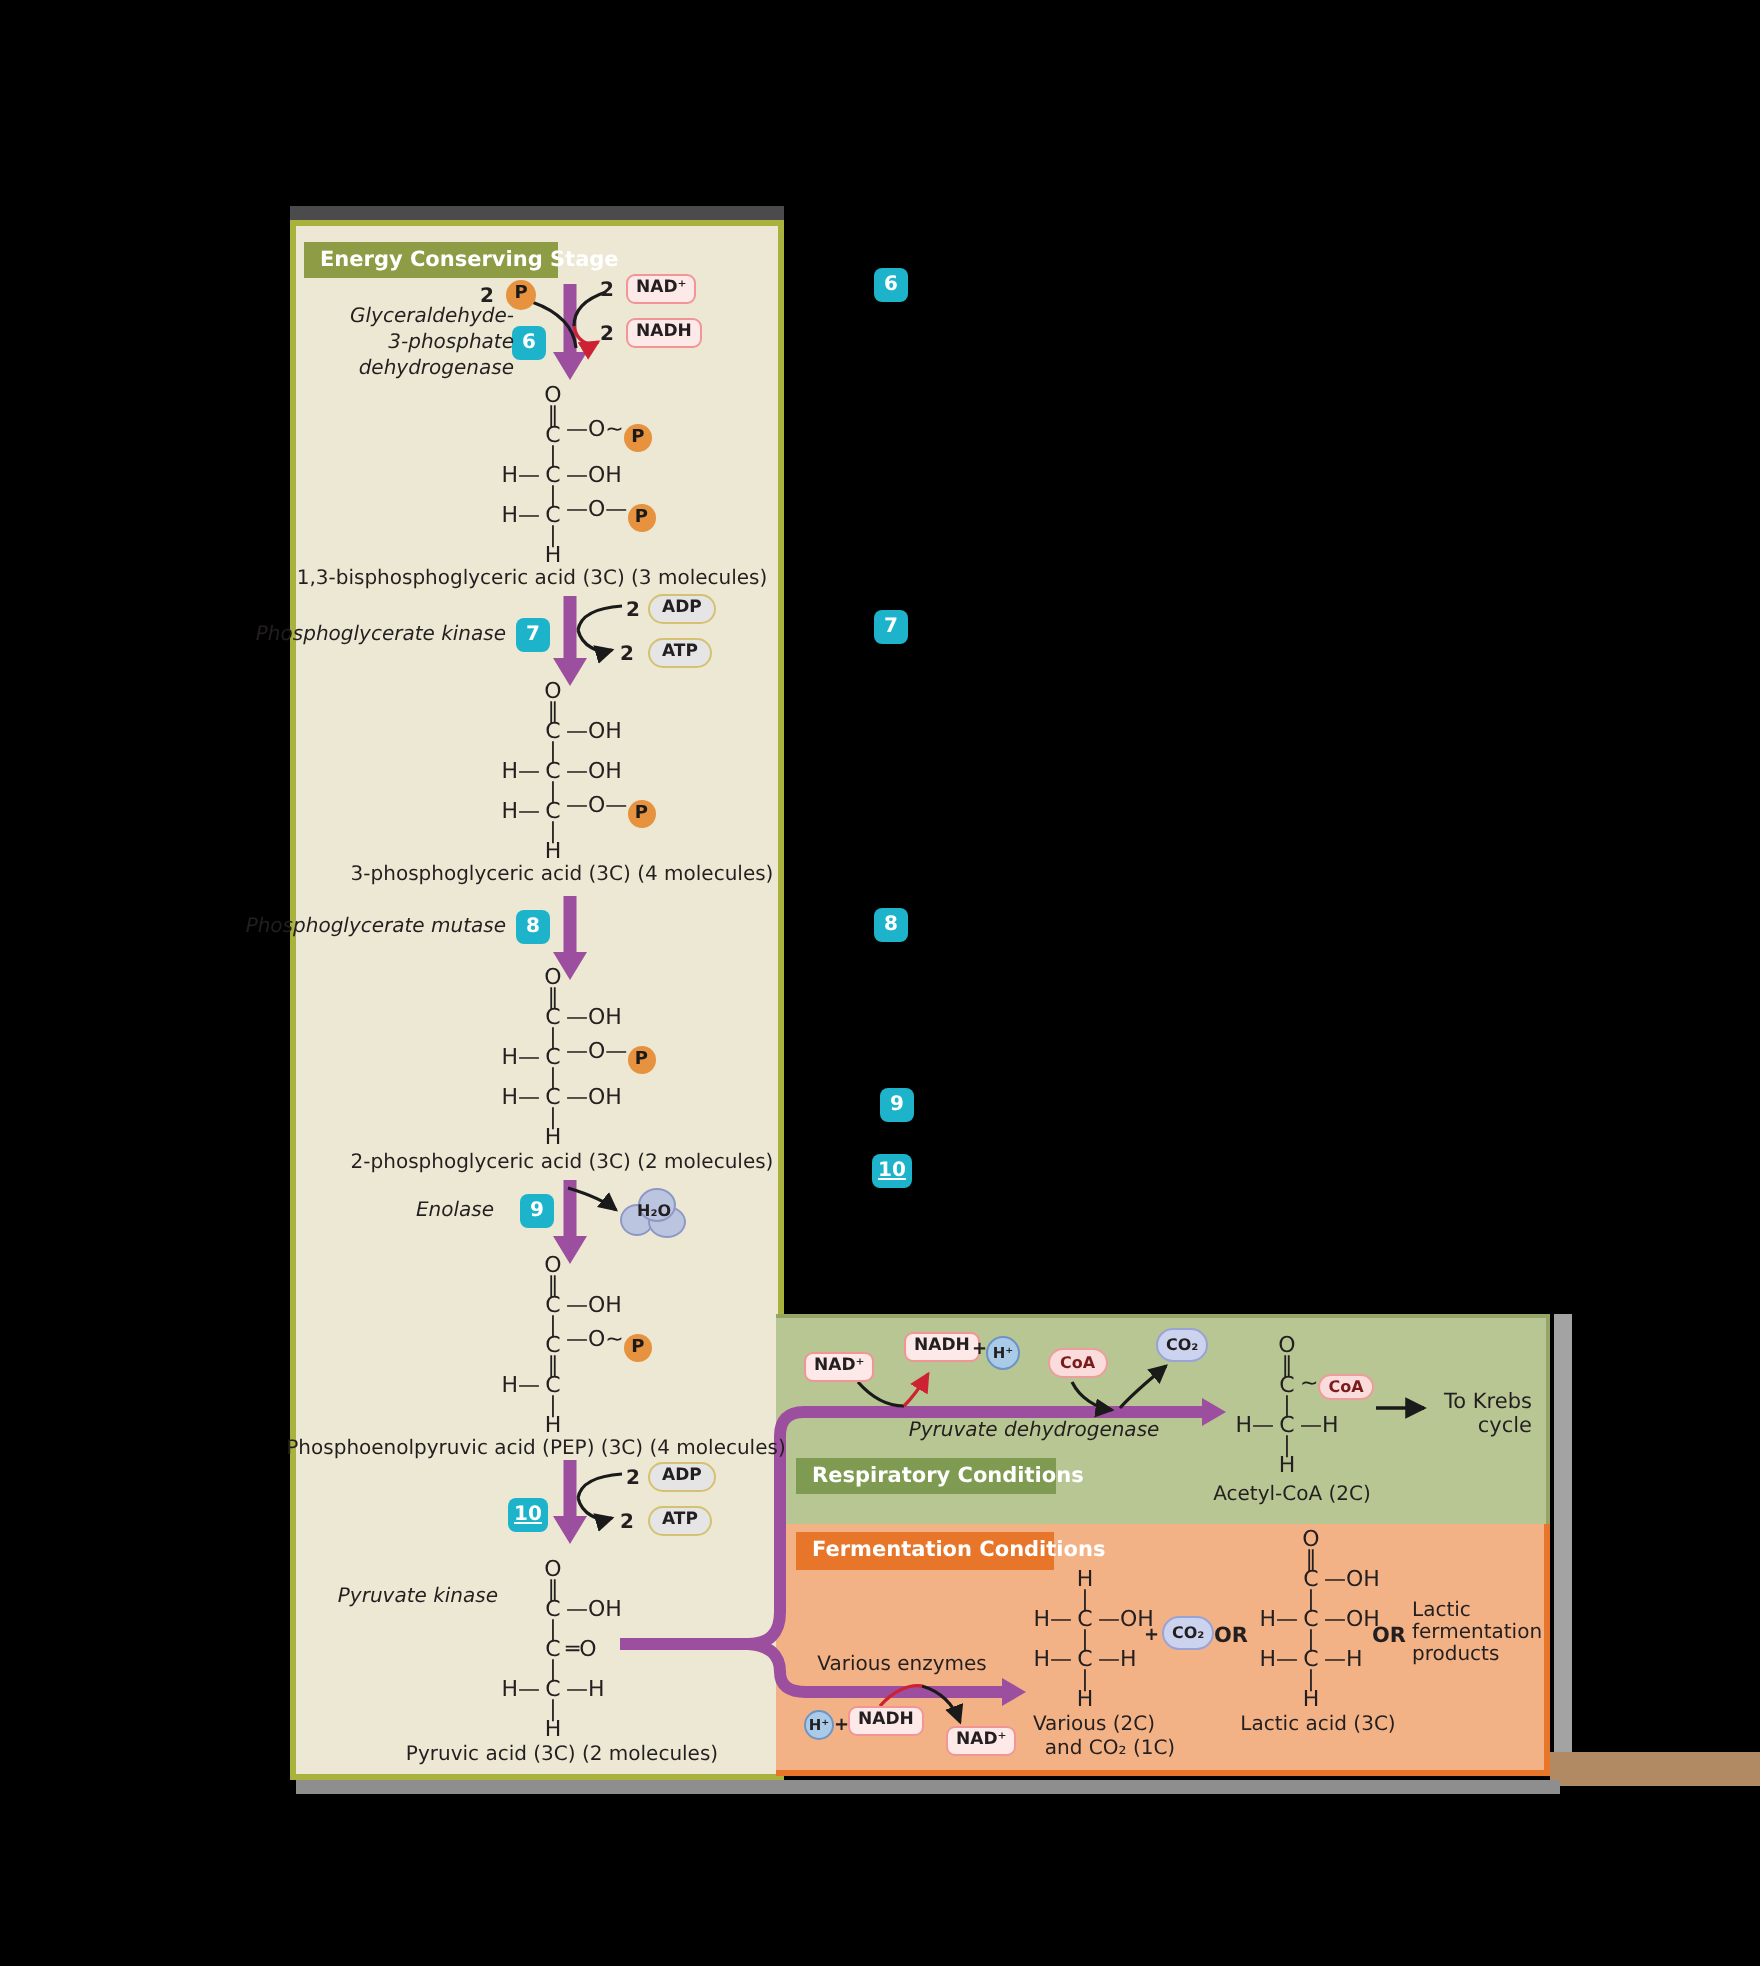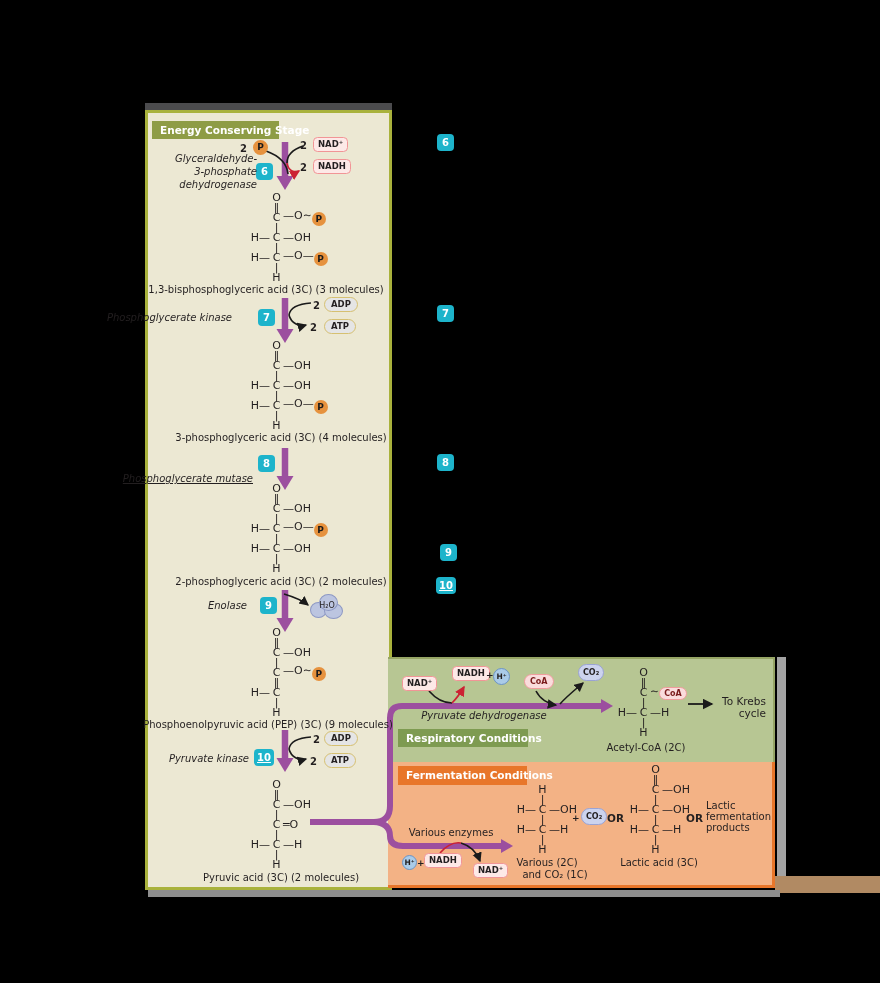--- a/index.html
+++ b/index.html
@@ -24,22 +24,22 @@
   
   .step{position:absolute;width:17px;height:17px;border-radius:4px;background:#1db4cb;color:#fff;
         font-weight:bold;font-size:10px;line-height:17px;text-align:center;}
   .step.w{width:20px;text-decoration:underline;}
   .b6{left:256px;top:163px;} .b7{left:258px;top:309px;} .b8{left:258px;top:455px;}
   .b9{left:260px;top:597px;} .b10{left:254px;top:749px;}
   .f6{left:437px;top:134px;} .f7{left:437px;top:305px;} .f8{left:437px;top:454px;}
   .f9{left:440px;top:544px;} .f10{left:436px;top:577px;}
   
   .enz{position:absolute;font-style:italic;font-size:10px;line-height:13px;text-align:right;white-space:nowrap;}
-  .enz6{right:623px;top:152px;} .enz7{right:648px;top:311px;} .enz8{right:627px;top:472px;text-decoration:underline;}
-  .enz9{right:633px;top:599px;} .enz10{right:631px;top:752px;font-style:italic;}
+  .enz6{right:623px;top:152px;} .enz7{right:627px;top:311px;} .enz8{right:627px;top:457px;}
+  .enz9{right:633px;top:599px;} .enz10{right:631px;top:792px;font-style:italic;}
   
   .qty{position:absolute;font-weight:bold;font-size:10px;white-space:nowrap;}
   .nbox{position:absolute;background:#fde9e7;border:1.5px solid #f19596;border-radius:4.5px;
         font-weight:bold;font-size:8.5px;line-height:11px;padding:1px 4px;white-space:nowrap;}
   .apill{position:absolute;background:#e5e5e5;border:1.5px solid #d6c071;border-radius:9px;
         font-weight:bold;font-size:8.5px;line-height:11px;padding:1px 6px;}
   .coao{position:absolute;background:#fadcdc;border:1.5px solid #ef9c9c;border-radius:11px;
         font-weight:bold;font-size:8px;line-height:11px;padding:1px 5px;color:#7a1b1b;}
   .co2o{position:absolute;background:#ccd3ee;border:1.5px solid #9aa3d4;border-radius:11px;
         font-weight:bold;font-size:8px;line-height:11px;padding:2px 4px;}
@@ -48,42 +48,42 @@
   .pcirc{position:absolute;width:15px;height:15px;border-radius:50%;background:#e6923e;
         font-weight:bold;font-size:9px;line-height:15px;text-align:center;color:#1a1a1a;}
   .plus{position:absolute;font-weight:bold;font-size:9px;}
   
   .cloud{position:absolute;left:310px;top:594px;width:34px;height:26px;}
   .cloud i{position:absolute;background:#bcc5e0;border:1.2px solid #8d98c4;border-radius:50%;}
   .cloud .c1{left:9px;top:0;width:17px;height:15px;}
   .cloud .c2{left:0;top:8px;width:15px;height:14px;}
   .cloud .c3{left:14px;top:9px;width:17px;height:14px;}
   .cloud span{position:absolute;left:4px;top:7px;width:26px;text-align:center;
-        font-weight:normal;font-size:8px;z-index:2;}
+        font-weight:bold;font-size:8px;z-index:2;}
   
   .struct{position:absolute;}
   .srow{display:flex;height:10px;line-height:10px;font-size:11px;align-items:center;}
   .sl{width:34px;text-align:right;}
   .sc{width:13px;text-align:center;}
   .sr{width:70px;text-align:left;}
   .pb{display:inline-block;width:14px;height:14px;border-radius:50%;background:#e6923e;color:#1a1a1a;
       font-weight:bold;font-size:9px;line-height:14px;text-align:center;vertical-align:-3px;}
   .coab{display:inline-block;background:#fadcdc;border:1px solid #ef9c9c;border-radius:8px;color:#7a1b1b;
       font-weight:bold;font-size:8px;line-height:11px;padding:0 4px;vertical-align:-1px;}
   .st-bpg13{left:236px;top:193px;} .st-pg3{left:236px;top:341px;} .st-pg2{left:236px;top:484px;}
   .st-pep{left:236px;top:628px;} .st-pyr{left:236px;top:780px;}
   .st-acoa{left:603px;top:668px;} .st-eth{left:502px;top:785px;} .st-lac{left:615px;top:765px;}
   
   .mlabel{position:absolute;white-space:nowrap;transform:translateX(-50%);font-size:10px;}
   .ml1{left:266px;top:284px;} .ml2{left:281px;top:432px;} .ml3{left:281px;top:576px;}
   .ml4{left:268px;top:719px;} .ml5{left:281px;top:872px;}
   .ml-acoa{left:646px;top:742px;} .ml-eth1{left:547px;top:857px;} .ml-eth2{left:555px;top:869px;}
   .ml-lac{left:659px;top:857px;}
   .txt{position:absolute;font-size:10px;white-space:nowrap;}
-  .pdh{left:484px;top:710px;transform:translateX(-50%);font-style:italic;}
+  .pdh{left:517px;top:710px;transform:translateX(-50%);font-style:italic;}
   .venz{left:451px;top:827px;transform:translateX(-50%);}
   .krebs{left:722px;top:695px;line-height:12px;font-size:10.5px;text-align:right;}
   .other{left:706px;top:800px;line-height:11px;}
   .or1{left:607px;top:812px;font-weight:bold;font-size:10.5px;}
   .or2{left:686px;top:812px;font-weight:bold;font-size:10.5px;}
   svg.overlay{position:absolute;left:0;top:0;pointer-events:none;}
 </style>
 </head>
 <body>
 
@@ -557,21 +557,21 @@
       <div class="srow">
         <span class="sl"></span>
         <span class="sc">H</span>
         <span class="sr"></span>
       </div>
     </div>
 
   <div class="mlabel ml1">1,3-bisphosphoglyceric acid (3C) (3 molecules)</div>
   <div class="mlabel ml2">3-phosphoglyceric acid (3C) (4 molecules)</div>
   <div class="mlabel ml3">2-phosphoglyceric acid (3C) (2 molecules)</div>
-  <div class="mlabel ml4">Phosphoenolpyruvic acid (PEP) (3C) (9 molecules)</div>
+  <div class="mlabel ml4">Phosphoenolpyruvic acid (PEP) (3C) (4 molecules)</div>
   <div class="mlabel ml5">Pyruvic acid (3C) (2 molecules)</div>
 
   <span class="nbox" style="left:402px;top:676px;">NAD⁺</span>
   <span class="nbox" style="left:452px;top:666px;">NADH</span>
   <span class="plus" style="left:486px;top:670px;">+</span>
   <span class="hpl" style="left:493px;top:668px;width:15px;height:15px;line-height:15px;">H⁺</span>
   <span class="coao" style="left:524px;top:674px;">CoA</span>
   <span class="co2o" style="left:578px;top:664px;">CO₂</span>
   <div class="txt pdh">Pyruvate dehydrogenase</div>
   <div class="mlabel ml-acoa">Acetyl-CoA (2C)</div>

